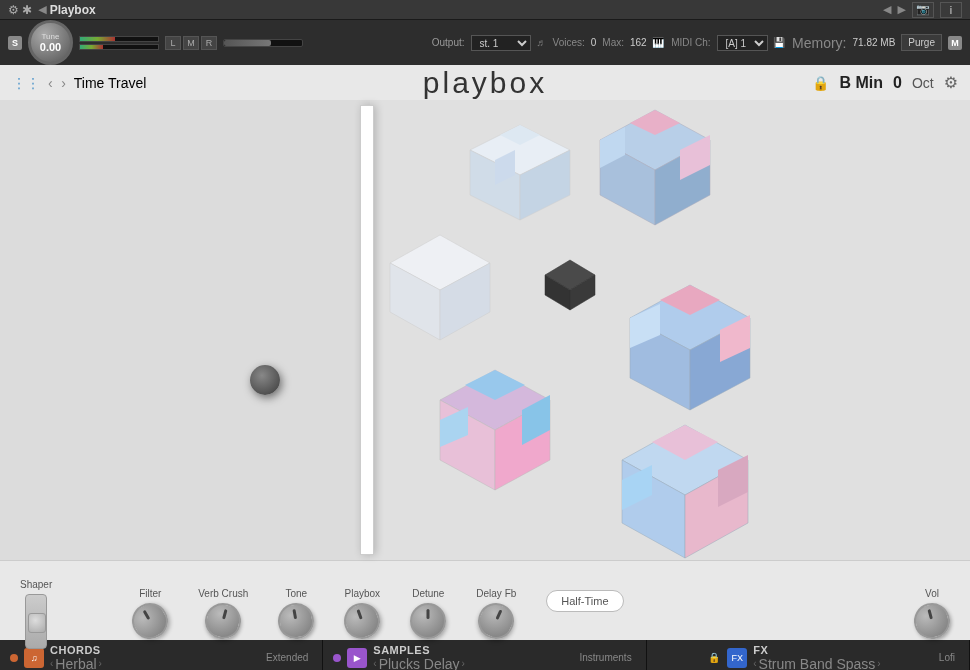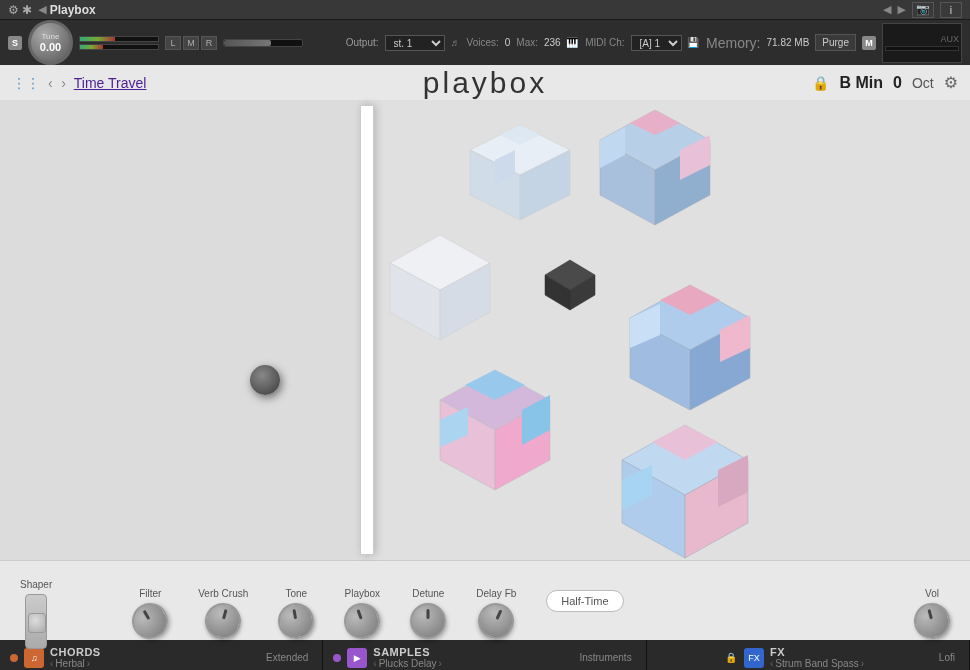--- a/index.html
+++ b/index.html
@@ -32,24 +32,23 @@
     .dots-icon {
       color: #5599cc;
       font-size: 14px;
     }
     .breadcrumb-arrows span {
       color: #888;
       font-size: 12px;
       cursor: pointer;
     }
     .breadcrumb-text {
-      color: #4c1d95;
+      color: #000000;
       font-size: 14px;
       font-weight: 500;
-      text-decoration: underline;
     }
     .playbox-title {
       color: #333;
       font-size: 28px;
       font-weight: 300;
       letter-spacing: 2px;
       position: absolute;
       left: 50%;
       transform: translateX(-50%);
     }
@@ -205,21 +204,21 @@
       cursor: pointer;
       flex: 1;
     }
     .tab-label {
       font-size: 11px;
       font-weight: bold;
       color: #ccc;
       letter-spacing: 0.5px;
     }
     .tab-sub {
-      font-size: 10px;
+      font-size: 14px;
       color: #888;
     }
     .tab-dot {
       width: 8px;
       height: 8px;
       border-radius: 50%;
       background: #cc6633;
     }
     .tab-right-label {
       font-size: 10px;
@@ -421,40 +420,36 @@
 
     <span style="font-size:10px;color:#999;">Output:</span>
     <select class="output-select">
       <option>st. 1</option>
     </select>
 
     <span style="font-size:10px;color:#777;">♬</span>
     <span style="font-size:10px;color:#888;">Voices:</span>
     <span style="font-size:10px;color:#ccc;">0</span>
     <span style="font-size:10px;color:#888;">Max:</span>
-    <span style="font-size:10px;color:#ccc;">236</span>
+    <span style="font-size:10px;color:#ccc;">162</span>
 
     <span style="font-size:10px;color:#777;">🎹</span>
     <span style="font-size:10px;color:#888;">MIDI Ch:</span>
     <select class="output-select" style="min-width:40px;">
       <option>[A] 1</option>
     </select>
 
     <span style="font-size:10px;color:#777;">💾</span>
     <span style="font-size:14px;color:#888;">Memory:</span>
     <span style="font-size:10px;color:#ccc;">71.82 MB</span>
 
     <button class="purge-btn">Purge</button>
 
     <div class="m-badge">M</div>
 
-    <div class="aux-bar">
-      <span class="aux-label">AUX</span>
-      <div class="aux-meter"></div>
-    </div>
   </div>
 </div>
 
 <div class="second-row" style="position:relative;">
   <span class="dots-icon">⋮⋮</span>
   <div class="breadcrumb-arrows">
     <span style="color:#888;font-size:14px;margin-right:4px;cursor:pointer;">‹</span>
     <span style="color:#888;font-size:14px;cursor:pointer;">›</span>
   </div>
   <span class="breadcrumb-text">Time Travel</span>

